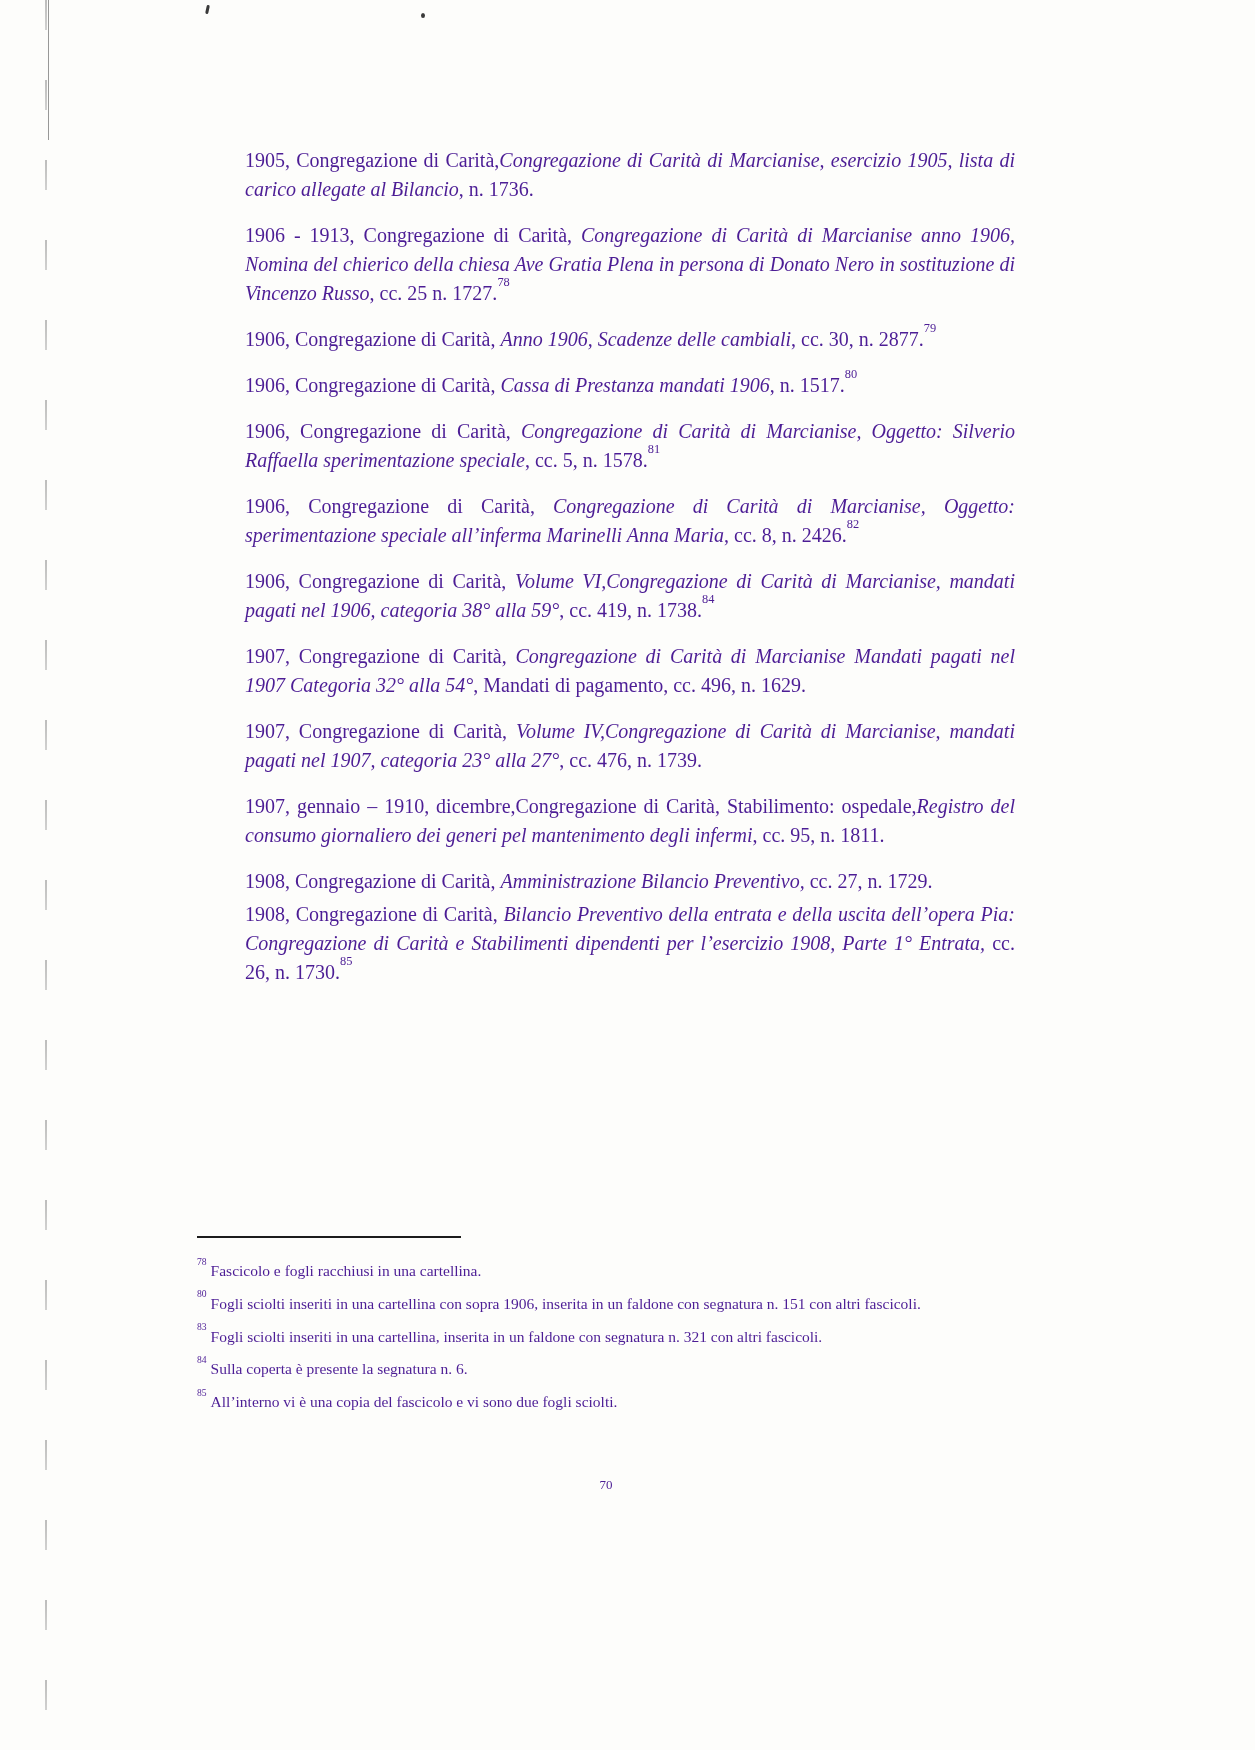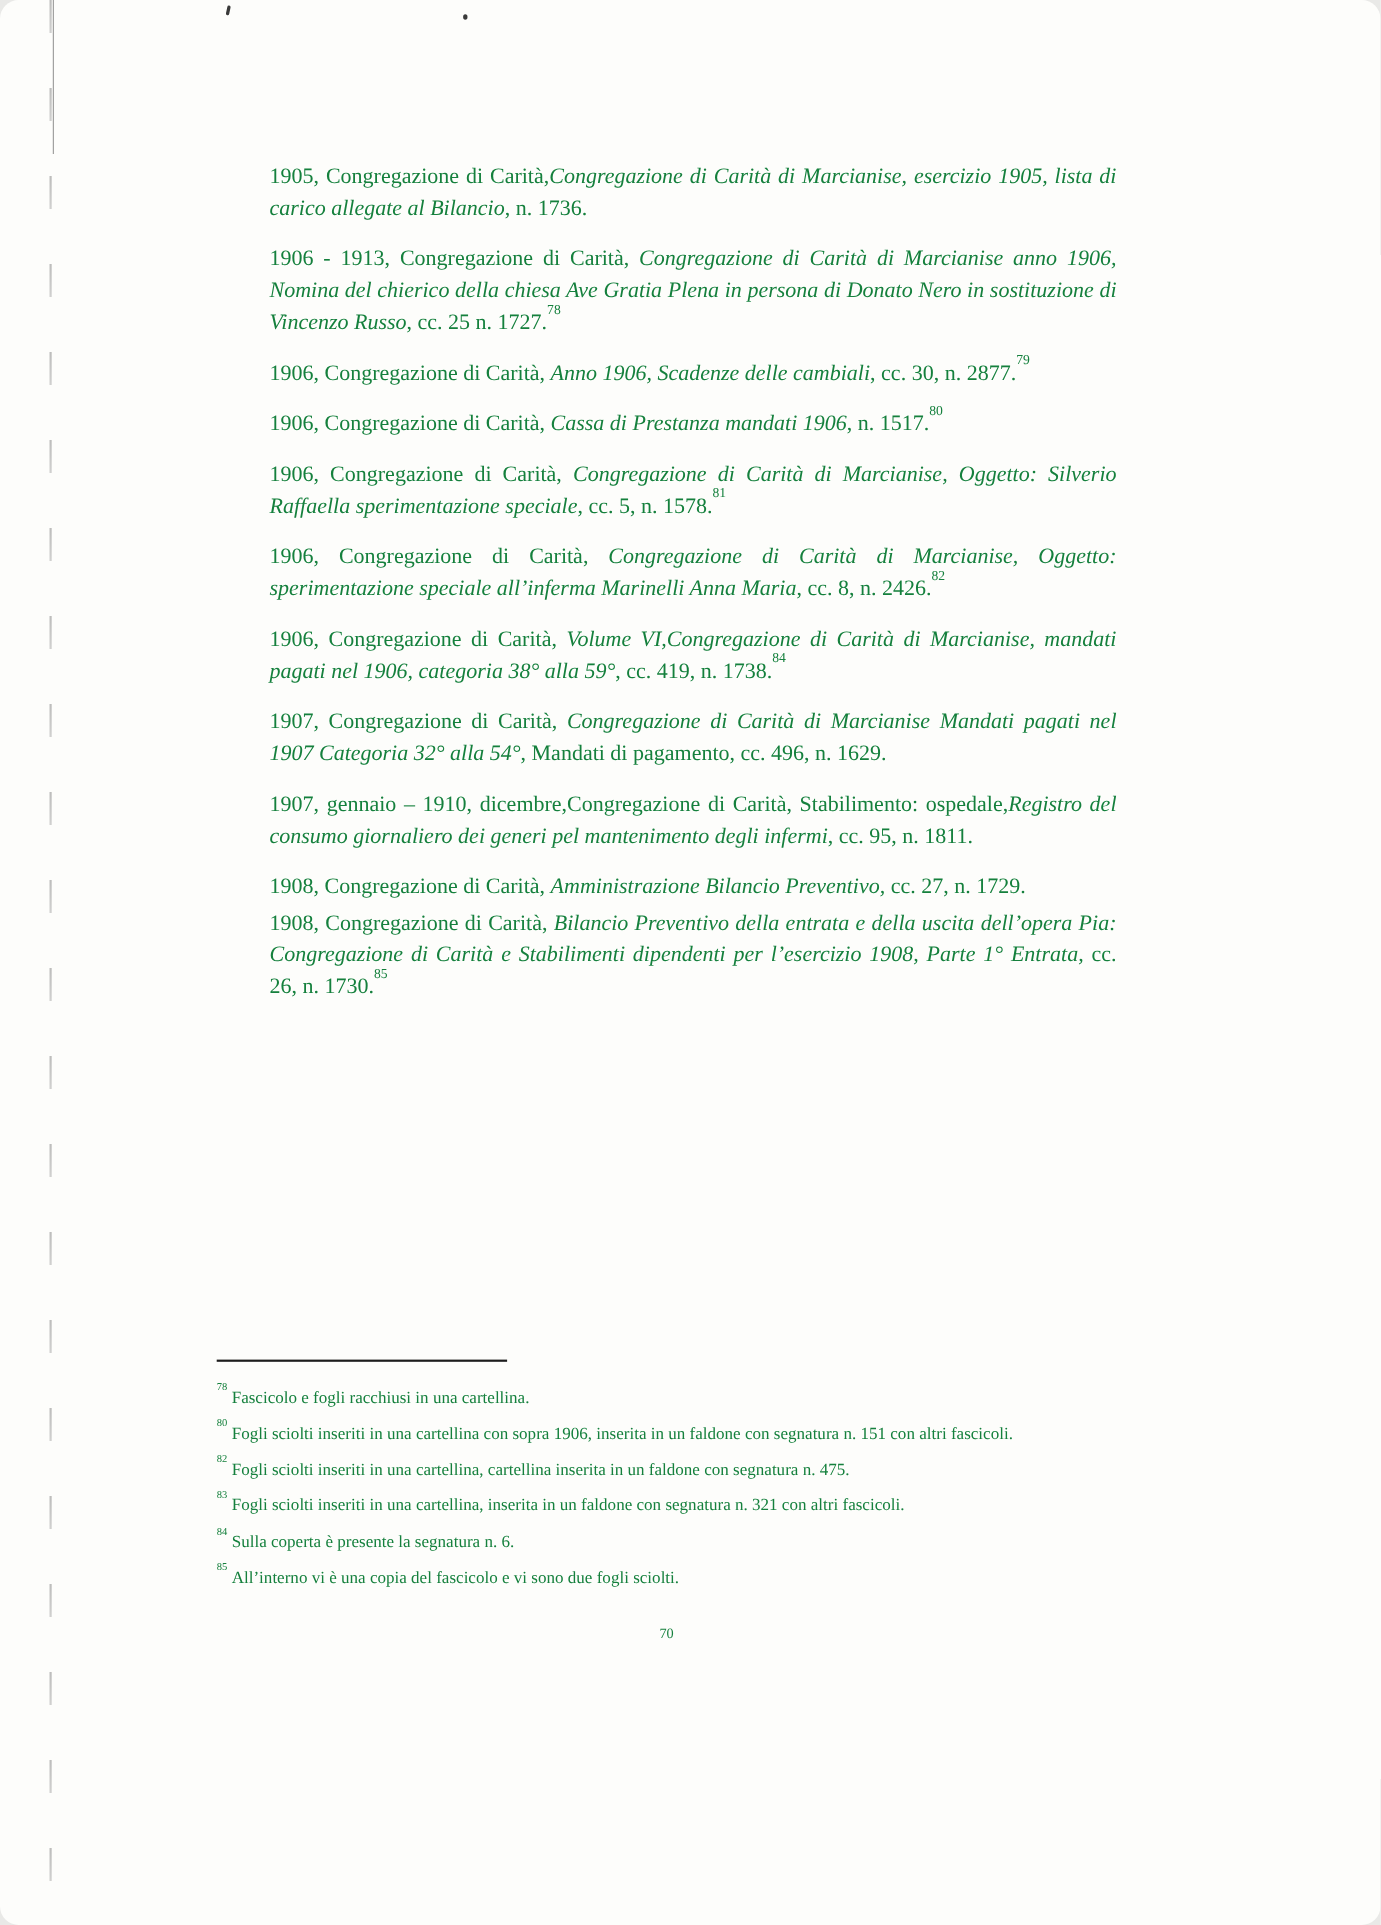--- a/index.html
+++ b/index.html
@@ -8,22 +8,21 @@
     background: #e9e9e7;
   }
   .page {
     position: relative;
     width: 1255px;
     height: 1750px;
     margin: 0 auto;
     background: #fdfdfb;
     overflow: hidden;
     font-family: "Liberation Serif", "DejaVu Serif", serif;
-    color: #15803d;
-    border-radius: 17px;
+    color: #4c1d95;
   }
   
   .scan-edge {
     position: absolute;
     left: 45px;
     top: 0;
     width: 2px;
     height: 1750px;
     background: repeating-linear-gradient(180deg,
       #6f6f6f 0px, #9a9a9a 30px, transparent 30px, transparent 80px);
@@ -103,29 +102,29 @@
 
   <main class="entries">
       <p class="entry"><span>1905, Congregazione di Carità,</span><span class="it">Congregazione di Carità di Marcianise, esercizio 1905, lista di carico allegate al Bilancio</span><span>, n. 1736.</span></p>
       <p class="entry"><span>1906 - 1913, Congregazione di Carità, </span><span class="it">Congregazione di Carità di Marcianise anno 1906, Nomina del chierico della chiesa Ave Gratia Plena in persona di Donato Nero in sostituzione di Vincenzo Russo</span><span>, cc. 25 n. 1727.</span><sup class="ref">78</sup></p>
       <p class="entry"><span>1906, Congregazione di Carità, </span><span class="it">Anno 1906, Scadenze delle cambiali</span><span>, cc. 30, n. 2877.</span><sup class="ref">79</sup></p>
       <p class="entry"><span>1906, Congregazione di Carità, </span><span class="it">Cassa di Prestanza mandati 1906</span><span>, n. 1517.</span><sup class="ref">80</sup></p>
       <p class="entry"><span>1906, Congregazione di Carità, </span><span class="it">Congregazione di Carità di Marcianise, Oggetto: Silverio Raffaella sperimentazione speciale</span><span>, cc. 5, n. 1578.</span><sup class="ref">81</sup></p>
       <p class="entry"><span>1906, Congregazione di Carità, </span><span class="it">Congregazione di Carità di Marcianise, Oggetto: sperimentazione speciale all’inferma Marinelli Anna Maria</span><span>, cc. 8, n. 2426.</span><sup class="ref">82</sup></p>
       <p class="entry"><span>1906, Congregazione di Carità, </span><span class="it">Volume VI,Congregazione di Carità di Marcianise, mandati pagati nel 1906, categoria 38° alla 59°</span><span>, cc. 419, n. 1738.</span><sup class="ref">84</sup></p>
       <p class="entry"><span>1907, Congregazione di Carità, </span><span class="it">Congregazione di Carità di Marcianise Mandati pagati nel 1907 Categoria 32° alla 54°</span><span>, Mandati di pagamento, cc. 496, n. 1629.</span></p>
+      <p class="entry"><span>1907, Congregazione di Carità, </span><span class="it">Volume IV,Congregazione di Carità di Marcianise, mandati pagati nel 1907, categoria 23° alla 27°</span><span>, cc. 476, n. 1739.</span></p>
       <p class="entry"><span>1907, gennaio – 1910, dicembre,Congregazione di Carità, Stabilimento: ospedale,</span><span class="it">Registro del consumo giornaliero dei generi pel mantenimento degli infermi</span><span>, cc. 95, n. 1811.</span></p>
       <p class="entry"><span>1908, Congregazione di Carità, </span><span class="it">Amministrazione Bilancio Preventivo,</span><span> cc. 27, n. 1729.</span></p>
       <p class="entry tight"><span>1908, Congregazione di Carità, </span><span class="it">Bilancio Preventivo della entrata e della uscita dell’opera Pia: Congregazione di Carità e Stabilimenti dipendenti per l’esercizio 1908, Parte 1° Entrata,</span><span> cc. 26, n. 1730.</span><sup class="ref">85</sup></p>
     </main>
 
   <div class="fn-rule"></div>
   <section class="footnotes">
       <div class="footnote"><sup class="ref">78</sup><span>Fascicolo e fogli racchiusi in una cartellina.</span></div>
       <div class="footnote"><sup class="ref">80</sup><span>Fogli sciolti inseriti in una cartellina con sopra 1906, inserita in un faldone con segnatura n. 151 con altri fascicoli.</span></div>
-      <div class="footnote"><sup class="ref">82</sup><span>Fogli sciolti inseriti in una cartellina, cartellina inserita in un faldone con segnatura n. 475.</span></div>
       <div class="footnote"><sup class="ref">83</sup><span>Fogli sciolti inseriti in una cartellina, inserita in un faldone con segnatura n. 321 con altri fascicoli.</span></div>
       <div class="footnote"><sup class="ref">84</sup><span>Sulla coperta è presente la segnatura n. 6.</span></div>
       <div class="footnote"><sup class="ref">85</sup><span>All’interno vi è una copia del fascicolo e vi sono due fogli sciolti.</span></div>
     </section>
 
   <div class="page-number">70</div>
 </div>
 
 </body></html>

